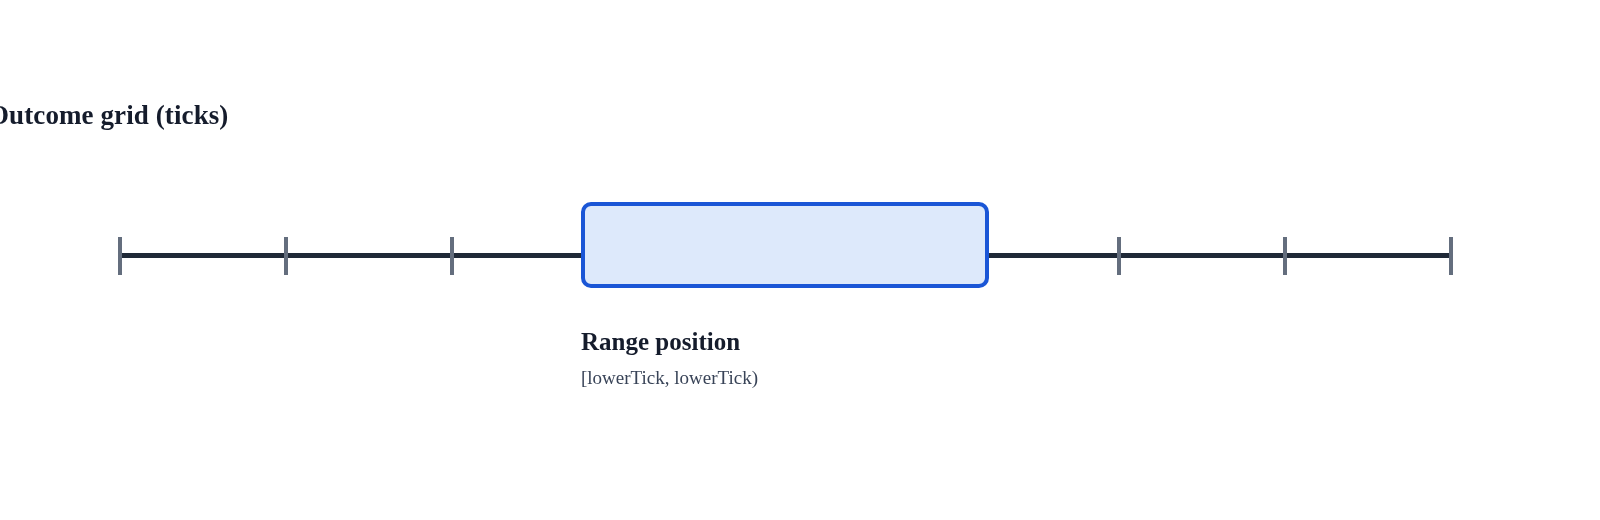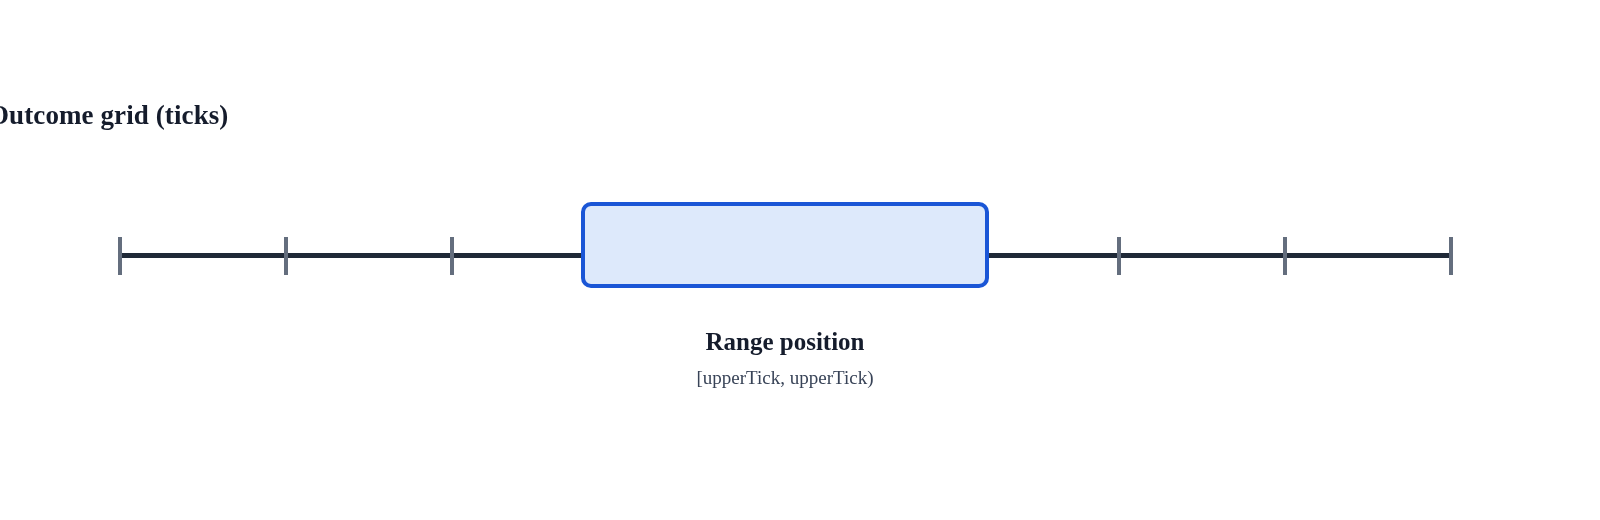--- a/index.html
+++ b/index.html
@@ -61,21 +61,20 @@
     border-radius: 10px;
     box-sizing: border-box;
   }
 
   
   .caption-wrap {
     position: absolute;
     left: 581px;
     top: 328px;
     width: 408px;
-    text-align: center;
   }
   .caption-title {
     font-size: 25px;
     font-weight: bold;
     color: #151c2c;
     line-height: 1.1;
     white-space: nowrap;
   }
   .caption-sub {
     margin-top: 12px;
@@ -104,16 +103,16 @@
     <div class="tick" style="left:948px"></div>
     <div class="tick" style="left:1117px"></div>
     <div class="tick" style="left:1283px"></div>
     <div class="tick" style="left:1449px"></div>
   </div>
 
   <div class="range-box"></div>
 
   <div class="caption-wrap">
     <div class="caption-title">Range position</div>
-    <div class="caption-sub">[upperTick, upperTick)</div>
+    <div class="caption-sub">[lowerTick, lowerTick)</div>
   </div>
 
 </div>
 
 </body></html>

